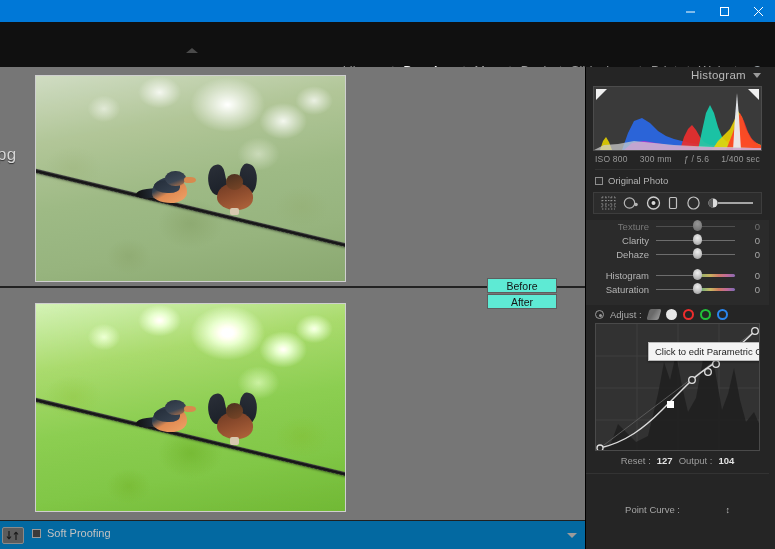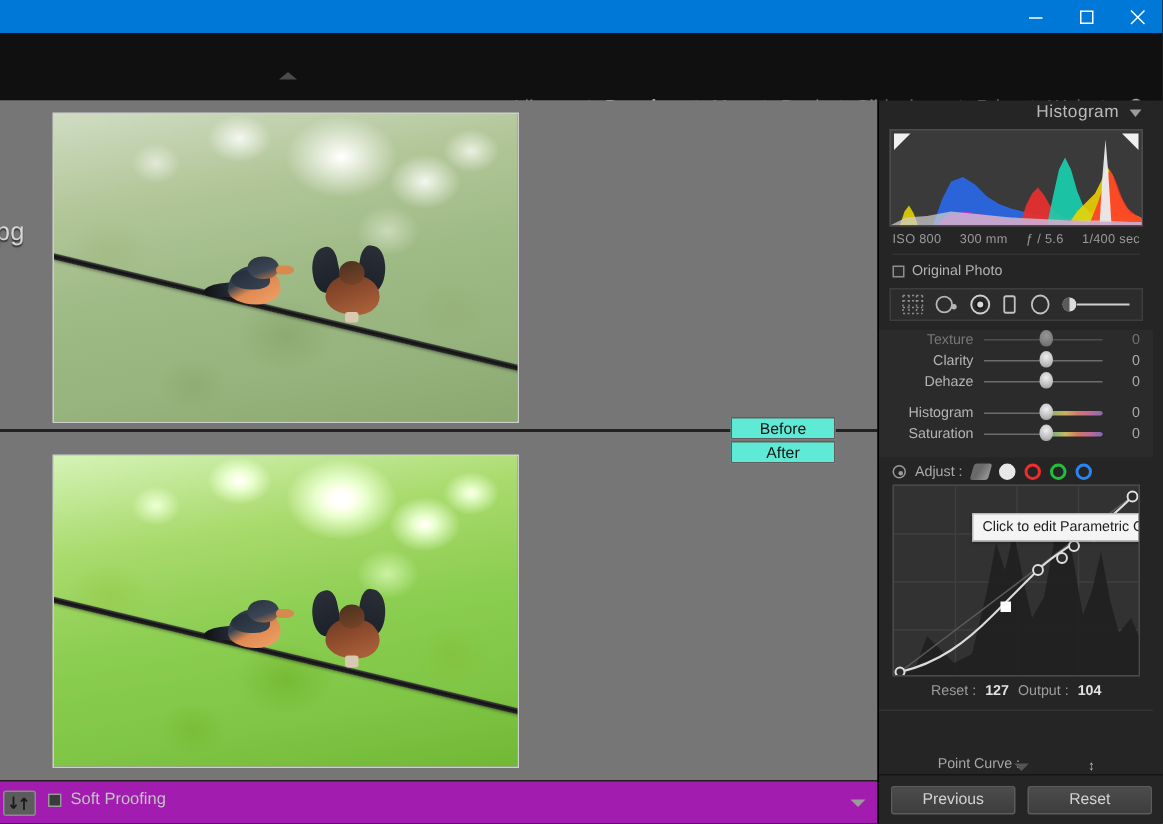--- a/index.html
+++ b/index.html
@@ -150,21 +150,21 @@
     border-radius: 50%;
   }
   .b2 .legs {
     position: absolute; left: 44%; top: 86%; width: 14%; height: 14%;
     background: #d8c9b0; border-radius: 2px;
   }
 
   
   .bottombar {
     position: absolute; left: 0; top: 520px; width: 585px; height: 29px;
-    background: #a21caf; border-top: 1px solid #202020;
+    background: #0369a1; border-top: 1px solid #202020;
   }
   .tb-btn {
     position: absolute; left: 2px; top: 6px; width: 22px; height: 17px;
     background: #5c5c5c; border: 1px solid #8a8a8a; border-radius: 2px;
     display: flex; align-items: center; justify-content: center; gap: 1px;
   }
   .softproof {
     position: absolute; left: 32px; top: 6px;
     display: flex; align-items: center; gap: 6px;
     color: #c2c2c2; font-size: 11px;
@@ -598,19 +598,14 @@
         
         
       </div>
 
     </div>
 
     <div class="vscroll">
       <div class="thumb"></div>
     </div>
 
-    <div class="rp-bottom">
-      <span class="rp-arrow"></span>
-      <div class="rp-btn">Previous</div>
-      <div class="rp-btn">Reset</div>
-    </div>
   </div>
 </div>
 
 </body></html>

